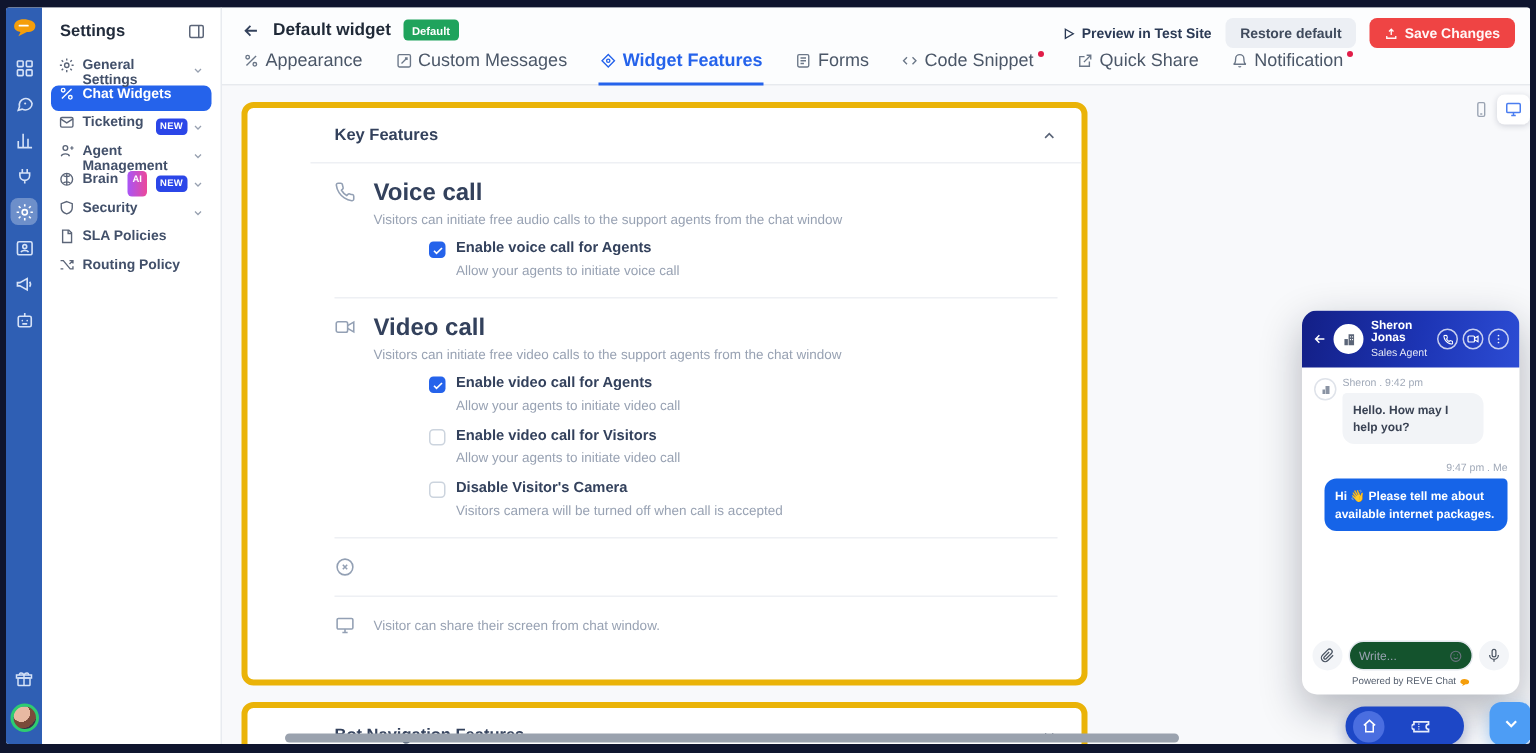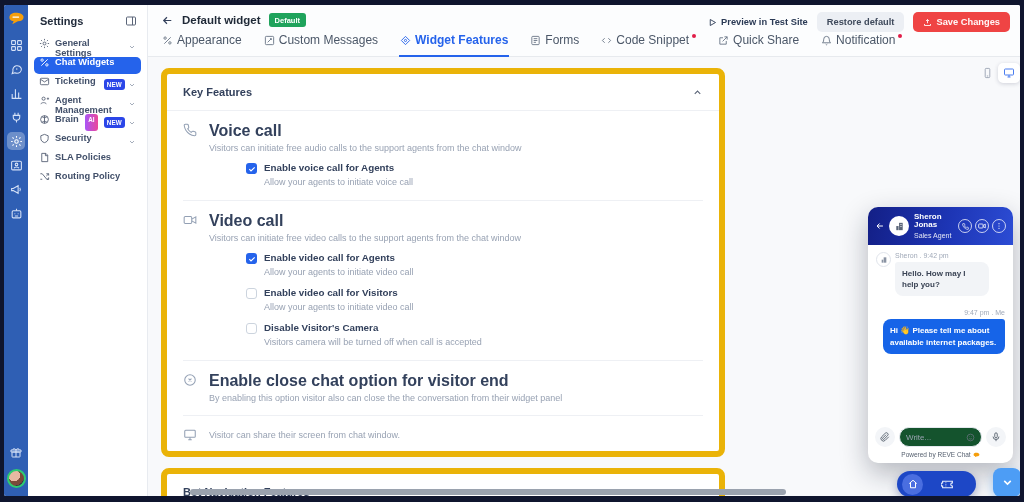--- a/index.html
+++ b/index.html
@@ -43,21 +43,21 @@
   .btn-restore { font-size:9.3px; font-weight:600; color:#3f4a5c; background:#eceff4; border-radius:5px; padding:5px 10px; cursor:pointer; }
   .btn-save { display:flex; align-items:center; gap:4px; font-size:9.3px; font-weight:600; color:rgba(255,255,255,.96); background:#ef4444; border-radius:5px; padding:5px 10px; cursor:default; }
   .tabs { position:absolute; left:13px; bottom:-1px; display:flex; gap:20px; }
   .tab { display:flex; align-items:center; gap:4px; font-size:12px; color:#4b5768; padding:0 1px 8px; cursor:pointer; border-bottom:2px solid transparent; }
   .tab.active { color:#2563eb; font-weight:700; border-bottom-color:#2563eb; }
   .tab .t-ic { color:#6b7788; }
   .tab.active .t-ic { color:#2563eb; }
   .dot { width:4px; height:4px; border-radius:50%; background:#e11d48; align-self:flex-start; margin:1px 0 0 -1px; }
 
   
-  .card { position:absolute; background:#fff; border:6px solid #eab308; border-radius:8px; }
+  .card { position:absolute; background:#fff; border:4px solid #eab308; border-radius:8px;padding-left:42px; }
   .key-card { left:13px; top:63px; width:564px; height:389px; overflow:hidden; }
   .bot-card { left:13px; top:463px; width:564px; height:42px; }
   .card-head { display:flex; justify-content:space-between; align-items:center; padding:12px 16px; font-size:11px; font-weight:700; color:#33415c; }
   .key-card .card-head { border-bottom:1px solid #eef0f4; }
   .card-body { padding:0 16px; }
   .feat { display:flex; gap:10px; padding:11px 0 12px; border-bottom:1px solid #eef0f4; }
   .feat:last-child { border-bottom:none; }
   .feat-ic { flex:none; width:16px; color:#93a0b4; padding-top:1px; }
   .feat-body { flex:1; }
   .feat-title { font-size:16px; font-weight:700; color:#33415c; }
@@ -484,24 +484,20 @@
           <span class="feat-toggle"><span class="toggle"></span></span>
         </div>
 
         <div class="feat">
           <span class="feat-ic">
               <svg width="14" height="14" viewBox="0 0 24 24" fill="none" stroke="currentColor" stroke-width="1.8">
                 <circle cx="12" cy="12" r="9"></circle>
                 <path d="M9.5 9.5l5 5M14.5 9.5l-5 5"></path>
               </svg>
             </span>
-          <div class="feat-body">
-            <div class="feat-title">Enable close chat option for visitor end</div>
-            <div class="feat-desc">By enabling this option visitor also can close the the conversation from their widget panel</div>
-          </div>
           <span class="feat-toggle"><span class="toggle"></span></span>
         </div>
 
         <div class="feat">
           <span class="feat-ic">
               <svg width="14" height="14" viewBox="0 0 24 24" fill="none" stroke="currentColor" stroke-width="1.8">
                 <rect x="3" y="4" width="18" height="12" rx="1.5"></rect>
                 <path d="M9 20h6M12 16v4"></path>
               </svg>
             </span>

